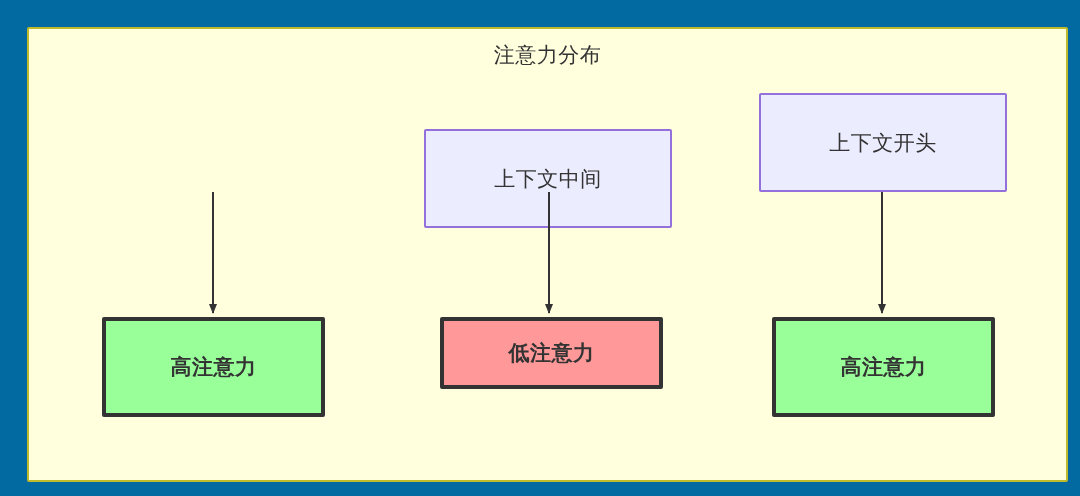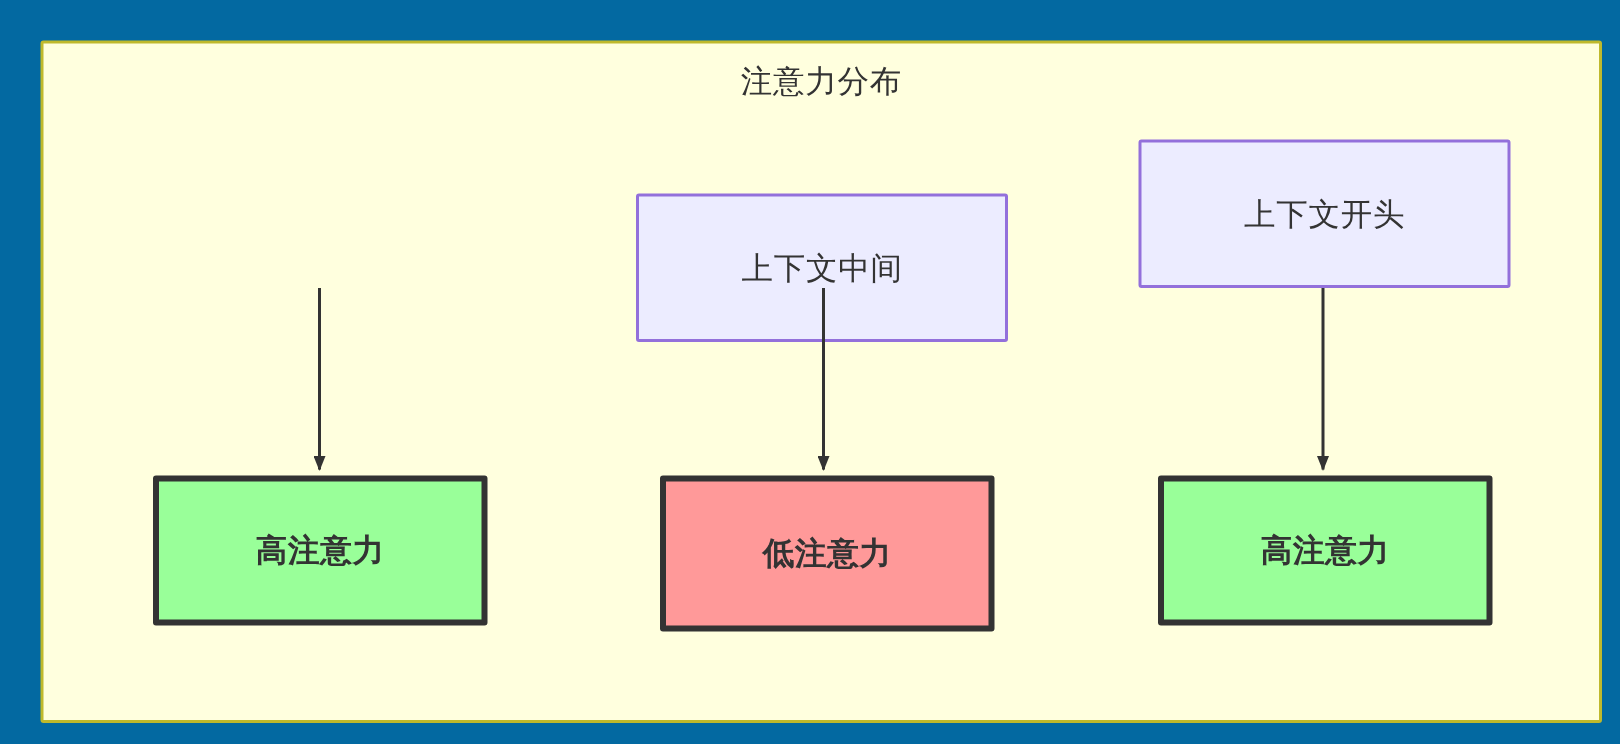--- a/index.html
+++ b/index.html
@@ -78,21 +78,21 @@
   .node.attn-low {
     background: #ff9999;
   }
 
   
   .col1-top  { left: 89px;  top: 93px;  width: 248px; height: 99px; }
   .col2-top  { left: 424px; top: 93px;  width: 248px; height: 99px; margin-top: 36px; }
   .col3-top  { left: 759px; top: 93px;  width: 248px; height: 99px; }
 
   .col1-bot  { left: 102px; top: 317px; width: 223px; height: 100px; }
-  .col2-bot  { left: 440px; top: 317px; width: 223px; height: 104px; }
+  .col2-bot  { left: 440px; top: 317px; width: 223px; height: 72px; }
   .col3-bot  { left: 772px; top: 317px; width: 223px; height: 100px; }
 
   
   #edges {
     position: absolute;
     left: 0;
     top: 0;
     width: 1080px;
     height: 496px;
     pointer-events: none;

